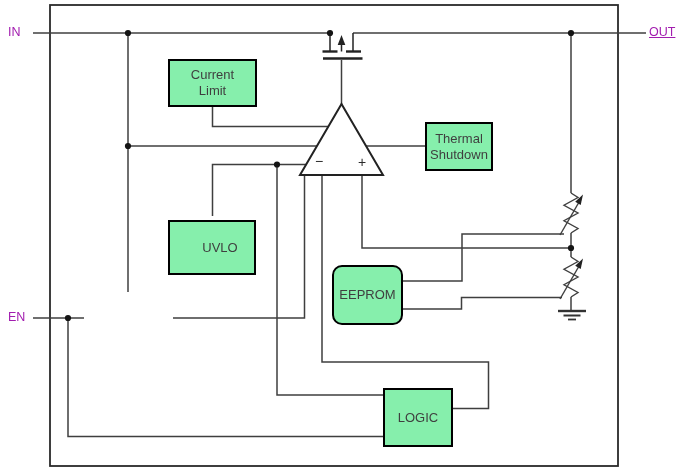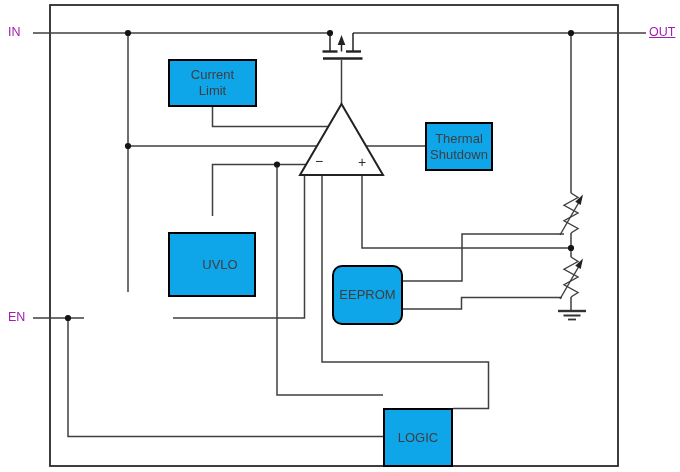--- a/index.html
+++ b/index.html
@@ -2,21 +2,21 @@
 <html><head>
 <meta charset="utf-8">
 <style>
   html,body{margin:0;padding:0;background:#ffffff;}
   .stage{
     position:relative;width:680px;height:472px;background:#ffffff;
     font-family:"Liberation Sans",sans-serif;overflow:hidden;
   }
   .layer{position:absolute;left:0;top:0;}
   .block{
-    position:absolute;box-sizing:border-box;border:2px solid #000000;background:#0ea5e9;
+    position:absolute;box-sizing:border-box;border:2px solid #000000;background:#86efac;
     display:flex;align-items:center;justify-content:center;text-align:center;
     white-space:pre-line;font-size:13px;line-height:1.22;color:#3f3f3f;
   }
   .pin{
     position:absolute;font-size:12.5px;line-height:15px;color:#a21caf;
   }
   .amp-sign{
     position:absolute;width:14px;height:16px;line-height:16px;text-align:center;
     font-size:14px;color:#2a2a2a;
   }
@@ -89,26 +89,26 @@
       <circle cx="68" cy="318" r="3.1"></circle>
     </g>
   </svg>
 
   <div class="block" style="left:168px;top:59px;width:89px;height:48px;">Current
 Limit</div>
 
   <div class="block" style="left:425px;top:122px;width:68px;height:49px;">Thermal
 Shutdown</div>
 
-  <div class="block" style="left:168px;top:232px;width:88px;height:65px;padding-left:16px;">UVLO</div>
+  <div class="block" style="left:168px;top:220px;width:88px;height:55px;padding-left:16px;">UVLO</div>
 
 
   <div class="block" style="left:332px;top:265px;width:71px;height:60px;border-radius:10px;">EEPROM</div>
 
-  <div class="block" style="left:383px;top:408px;width:70px;height:59px;">LOGIC</div>
+  <div class="block" style="left:383px;top:388px;width:70px;height:59px;">LOGIC</div>
 
   <div class="amp-sign" style="left:312px;top:153px;">−</div>
   <div class="amp-sign" style="left:355px;top:154px;">+</div>
 
   <div class="pin" style="left:8px;top:25px;">IN</div>
   <div class="pin" style="left:8px;top:310px;">EN</div>
   <div class="pin" style="left:649px;top:25px;text-decoration:underline;">OUT</div>
 
 </div>
 

